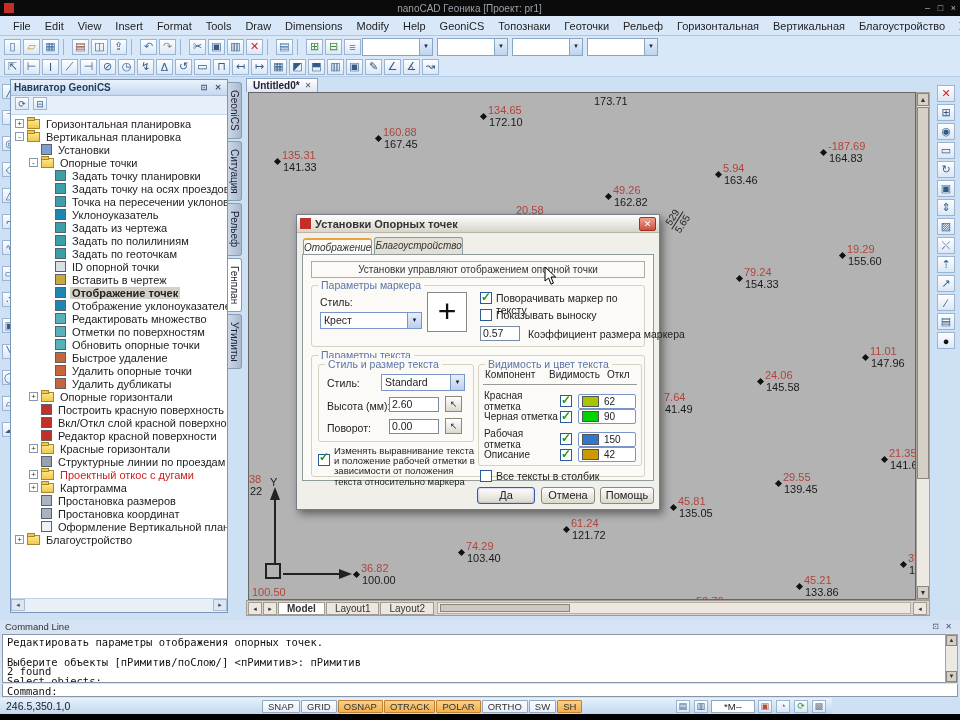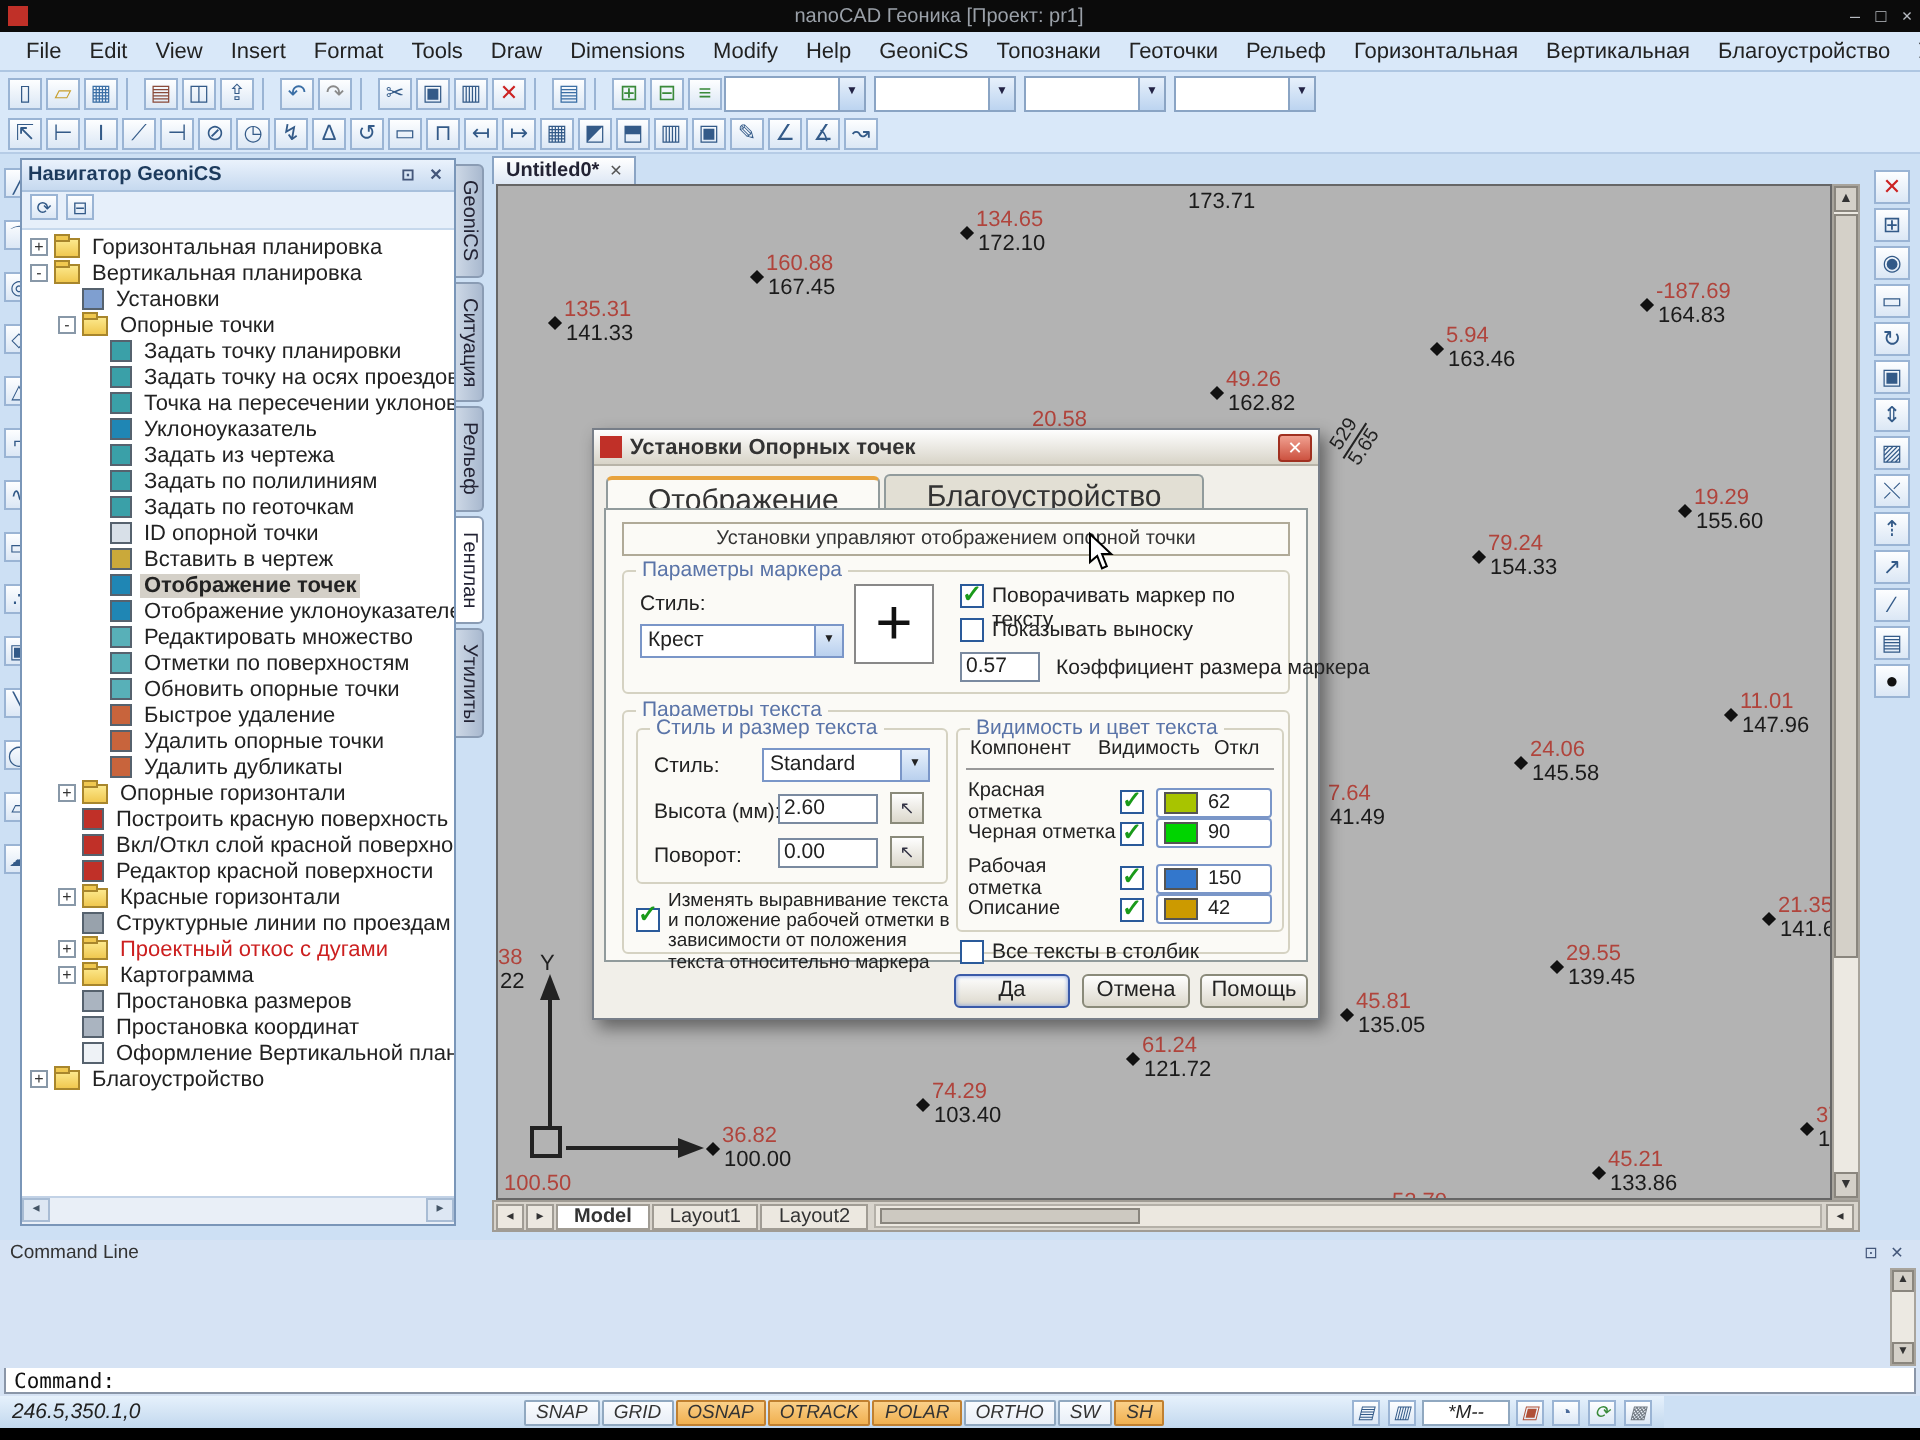--- a/index.html
+++ b/index.html
@@ -101,22 +101,22 @@
   
   #dialog{position:absolute;left:296px;top:214px;width:364px;height:296px;background:#f1efe9;
           border:1px solid #777e88;box-shadow:3px 4px 8px rgba(0,0,0,.45);z-index:10;box-sizing:border-box;}
   .dtitle{height:17px;background:linear-gradient(#fefefe,#d8d4c8);display:flex;align-items:center;
           padding:0 3px;border-bottom:1px solid #b8b4a8;}
   .dico{width:11px;height:11px;background:#c03028;margin-right:4px;flex:none;}
   .dttl{flex:1;font-weight:bold;font-size:11px;color:#333;}
   .dclose{width:17px;height:14px;background:linear-gradient(#f0a090,#cc5240);border:1px solid #a03020;
           border-radius:2px;color:#fff;font-size:9px;line-height:12px;text-align:center;box-sizing:border-box;}
   .dtabs{position:absolute;left:6px;top:22px;display:flex;}
-  .dtab2{padding:2px 20px;font-size:15px;border:1px solid #919b9c;border-bottom:none;border-radius:3px 3px 0 0;
-         background:#e2dfd4;margin-right:2px;color:#333;}
+  .dtab2{padding:2px 0;font-size:10px;border:1px solid #919b9c;border-bottom:none;border-radius:3px 3px 0 0;
+         background:#e2dfd4;margin-right:2px;color:#333;font-style:italic;}
   .dtab2.act{background:#fbfaf6;border-top:2px solid #e8a33d;position:relative;top:1px;}
   .dpage{position:absolute;left:5px;right:5px;top:39px;height:225px;background:#fbfaf6;border:1px solid #919b9c;}
   .ddesc{position:absolute;left:8px;right:8px;top:6px;height:15px;border:1px solid #b0aa98;
          text-align:center;font-size:10px;line-height:15px;color:#333;}
   .grp{position:absolute;border:1px solid #d5d2c2;border-radius:3px;}
   .grplbl{position:absolute;top:-7px;left:6px;background:#fbfaf6;padding:0 3px;color:#5a74a8;font-size:10.5px;white-space:nowrap;}
   #grpMarker{left:8px;right:8px;top:30px;height:60px;}
   #grpText{left:8px;right:8px;top:100px;height:120px;}
   .flabel{position:absolute;font-size:10.5px;color:#222;white-space:nowrap;}
   .combo{position:absolute;height:17px;background:#fff;border:1px solid #7a96c8;box-sizing:border-box;font-size:10.5px;}
@@ -156,21 +156,21 @@
   .cmdbody{position:absolute;left:2px;top:14px;right:2px;height:49px;background:#fff;border:1px solid #8a96a8;
            font-family:"DejaVu Sans Mono",monospace;font-size:10.5px;line-height:9.8px;padding:3px 4px;
            box-sizing:border-box;color:#111;overflow:hidden;}
   #cmdscroll{position:absolute;right:2px;top:14px;width:13px;height:49px;background:#ece9e2;border:1px solid #a8a49c;box-sizing:border-box;}
   #cmdscroll .a{position:absolute;left:0;width:11px;height:11px;background:#d4d0c8;border:1px solid #8a867e;
                 font-size:6px;text-align:center;line-height:9px;color:#333;box-sizing:border-box;}
   .cmdprompt{position:absolute;left:2px;top:64px;right:2px;height:13px;background:#fff;border:1px solid #8a96a8;
              border-top:none;font-family:"DejaVu Sans Mono",monospace;font-size:10.5px;padding:1px 4px;box-sizing:border-box;color:#111;}
   
   #statusbar{position:absolute;left:0;top:698px;width:832px;height:16px;
-             background:linear-gradient(#e6f1fc,#c2d8ee);display:flex;align-items:center;box-sizing:border-box;font-style:italic;}
+             background:linear-gradient(#e6f1fc,#c2d8ee);display:flex;align-items:center;box-sizing:border-box;}
   .coords{width:262px;padding-left:6px;font-size:10.5px;color:#222;box-sizing:border-box;}
   .stg{height:13px;padding:0 5px;border:1px solid #90a8c0;background:linear-gradient(#fafcff,#e8eef6);
        font-size:9.5px;color:#333;display:flex;align-items:center;margin-right:1px;border-radius:1px;box-sizing:border-box;}
   .stg.on{background:linear-gradient(#fbd089,#f0b050);border-color:#c08030;}
   .sbright{margin-left:auto;display:flex;align-items:center;gap:2px;padding-right:5px;}
   .sbright .icn{width:14px;height:13px;font-size:9px;}
   .mode{width:44px;height:13px;border:1px solid #90a8c0;background:#fff;font-size:9.5px;text-align:center;
         line-height:12px;box-sizing:border-box;color:#222;}
   #bottomblack{position:absolute;left:0;top:714px;width:960px;height:6px;background:#000;}
   #cursor{position:absolute;left:544px;top:266px;z-index:30;}
@@ -651,20 +651,27 @@
   </svg>
 
   <div id="cmdpanel">
     <div class="cmdhead">
       <span class="ttl">Command Line</span>
       <span style="display:flex;">
           <span class="icn">⊡</span>
           <span class="icn">✕</span>
         </span>
     </div>
+    <div class="cmdbody">
+        <div>Редактировать параметры отображения опорных точек.</div>
+        <div>&nbsp;</div>
+        <div>Выберите объекты [пРимитив/поСлою/] &lt;пРимитив&gt;:  пРимитив</div>
+        <div>2 found</div>
+        <div>Select objects:</div>
+      </div>
     <div id="cmdscroll">
       <span class="a" style="top:0;">▲</span>
       <span class="a" style="bottom:0;">▼</span>
     </div>
     <div class="cmdprompt">Command:</div>
   </div>
 
   <div id="statusbar">
     <span class="coords">246.5,350.1,0</span>
     <span style="display:flex;align-items:center;">

